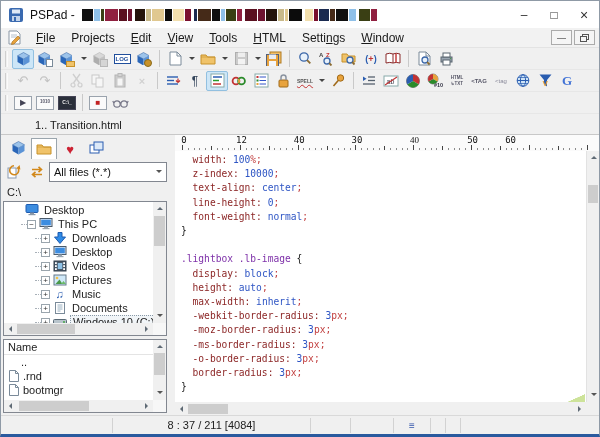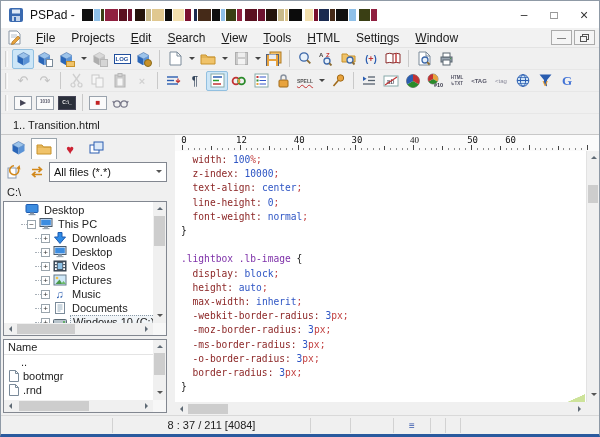--- a/index.html
+++ b/index.html
@@ -45,21 +45,21 @@
   .ic-stack { position:relative; width:16px; height:16px; display:block; }
   .ic-stack > svg { position:absolute; left:0; top:0; }
   .ov { position:absolute; right:0; bottom:0; border:1px solid #7a8a99; }
   .ov.page   { width:7px; height:8px; background:#fff; }
   .ov.folder { width:9px; height:6px; background:#f0c36a; border-color:#c8922a; }
   .ov.floppy { width:8px; height:8px; background:#aeb6c2; border-color:#6a7684; }
   .ov.gear   { width:8px; height:8px; background:#c8922a; border-radius:50%; border-color:#8a6a1a; }
   .ddarrow { width:0; height:0; border:3.5px solid transparent; border-top-color:#444; margin-top:3px; }
 
   
-  .tabbar { height:21px; background:#f0f0f0; display:flex; align-items:flex-end; 
+  .tabbar { height:21px; background:#f0f0f0; display:flex; align-items:flex-end; padding-left:22px;
             border-bottom:1px solid #c8c8c8; flex:0 0 auto; }
   .ftab { height:19px; line-height:18px; padding:0 11px; font-size:11px; color:#1a1a1a;
           border:1px solid transparent; border-bottom:none; margin-right:2px; }
   .ftab.active { background:linear-gradient(#ddedfb,#c6e0f5); border-color:#8fb4d4; }
 
   
   .content { flex:1; display:flex; background:#f0f0f0; min-height:0; }
   .sidepanel { width:168px; flex:0 0 auto; display:flex; flex-direction:column; padding:1px 2px 2px 2px; min-height:0; }
   .editorgap { width:6px; flex:0 0 auto; }
 
@@ -183,21 +183,20 @@
     <svg class="mdiicon" viewBox="0 0 15 15">
       <path d="M2,1 h8 l3,3 v10 h-11z" fill="#fff" stroke="#8a97a5"></path>
       <line x1="4" y1="5" x2="10" y2="5" stroke="#b5c0cc"></line>
       <line x1="4" y1="7" x2="10" y2="7" stroke="#b5c0cc"></line>
       <path d="M5,12 l6,-6 2,2 -6,6 -2.5,0.5z" fill="#e8a33d" stroke="#a06a1a" stroke-width="0.6"></path>
     </svg>
     <div id="menu-items" style="display:flex">
         <span class="menu-item"><u>F</u>ile</span>
         <span class="menu-item">Projects</span>
         <span class="menu-item"><u>E</u>dit</span>
-        <span class="menu-item"><u>S</u>earch</span>
         <span class="menu-item"><u>V</u>iew</span>
         <span class="menu-item"><u>T</u>ools</span>
         <span class="menu-item"><u>H</u>TML</span>
         <span class="menu-item">Setti<u>n</u>gs</span>
         <span class="menu-item"><u>W</u>indow</span>
       </div>
     <div class="mdi-ctrls">
       <span class="mdibtn">—</span>
       <span class="mdibtn">
         <svg width="9" height="8" viewBox="0 0 9 8">
@@ -836,30 +835,30 @@
             <div class="flrow updir">
               <span>..</span>
             </div>
             <div class="flrow">
               <span class="ticon">
                 <svg width="12" height="12" viewBox="0 0 12 12">
                   <path d="M1.5,0.5 h6 l3,3 v8 h-9z" fill="#fff" stroke="#7a8a99"></path>
                   <path d="M7.5,0.5 v3 h3" fill="none" stroke="#7a8a99"></path>
                 </svg>
               </span>
-              <span>bootmgr</span>
+              <span>.rnd</span>
             </div>
             <div class="flrow">
               <span class="ticon">
                 <svg width="12" height="12" viewBox="0 0 12 12">
                   <path d="M1.5,0.5 h6 l3,3 v8 h-9z" fill="#fff" stroke="#7a8a99"></path>
                   <path d="M7.5,0.5 v3 h3" fill="none" stroke="#7a8a99"></path>
                 </svg>
               </span>
-              <span>.rnd</span>
+              <span>bootmgr</span>
             </div>
           </div>
         <div class="sb-v">
           <span class="sbbtn up">
               <span class="tri-up"></span>
             </span>
           <div class="vthumb" style="top:13px;height:22px"></div>
           <span class="sbbtn dn">
               <span class="tri-down" style="margin-top:0"></span>
             </span>

